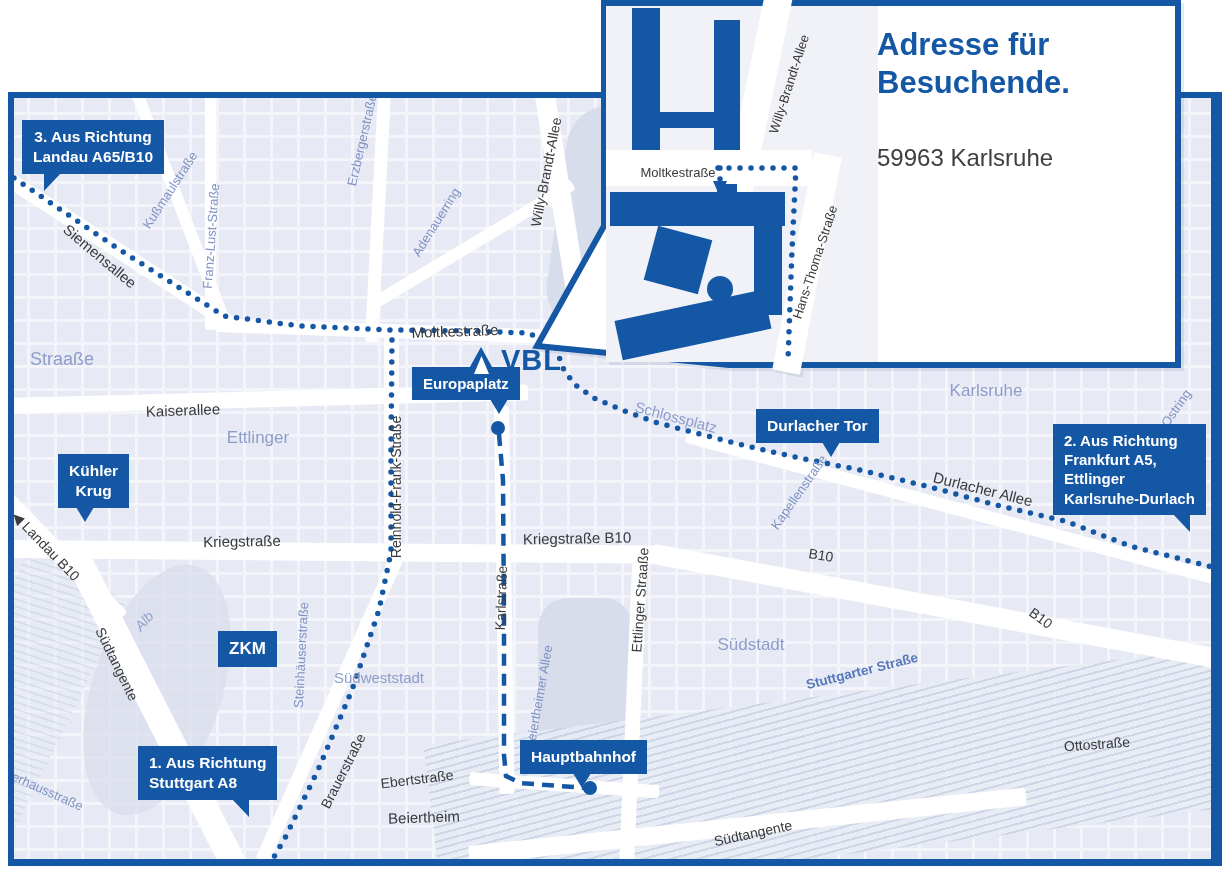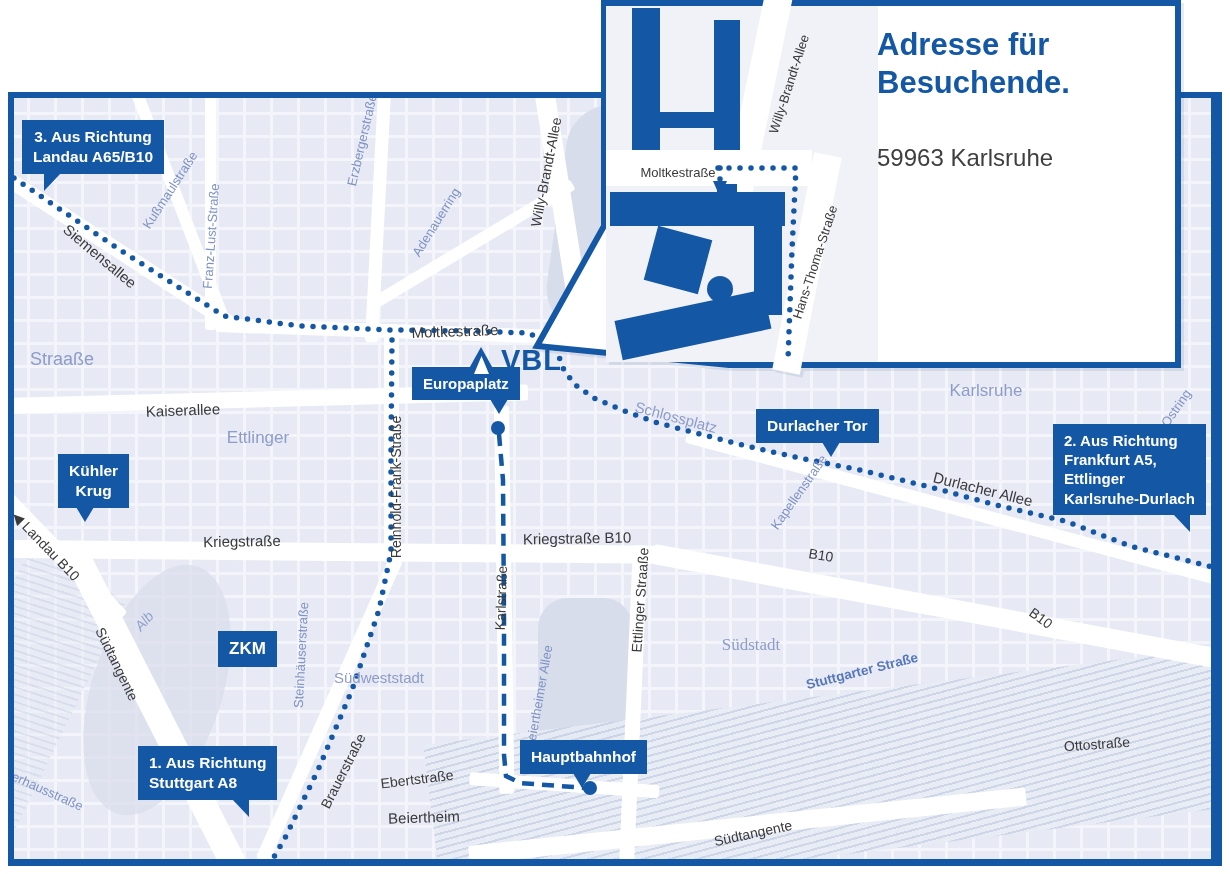--- a/index.html
+++ b/index.html
@@ -124,21 +124,21 @@
           <span class="map-label lab-blue" style="left: 799px; top: 492px; font-size: 13px; transform: translate(-50%, -50%) rotate(-55deg);">Kapellenstraße</span>
           <span class="map-label lab-blue" style="left: 301px; top: 655px; font-size: 13px; transform: translate(-50%, -50%) rotate(-87deg);">Steinhäuserstraße</span>
           <span class="map-label lab-blue" style="left: 539px; top: 697px; font-size: 13px; transform: translate(-50%, -50%) rotate(-80deg);">Beiertheimer Allee</span>
           <span class="map-label lab-blue" style="left: 1176px; top: 408px; font-size: 13px; transform: translate(-50%, -50%) rotate(-55deg);">Ostring</span>
           <span class="map-label lab-blue" style="left: 36px; top: 786px; font-size: 13px; transform: translate(-50%, -50%) rotate(24deg);">Pulverhausstraße</span>
           <span class="map-label lab-blue-strong" style="left: 862px; top: 671px; font-size: 13.5px; transform: translate(-50%, -50%) rotate(-14deg);">Stuttgarter Straße</span>
           <span class="map-label lab-italic" style="left: 144px; top: 621px; font-size: 14px; transform: translate(-50%, -50%) rotate(-48deg);">Alb</span>
           <span class="map-label lab-district" style="left: 62px; top: 359px; font-size: 18px; transform: translate(-50%, -50%) rotate(0deg);">Straaße</span>
           <span class="map-label lab-district" style="left: 258px; top: 438px; font-size: 17px; transform: translate(-50%, -50%) rotate(0deg);">Ettlinger</span>
           <span class="map-label lab-district" style="left: 986px; top: 391px; font-size: 17px; transform: translate(-50%, -50%) rotate(0deg);">Karlsruhe</span>
-          <span class="map-label lab-district" style="left: 751px; top: 645px; font-size: 17px; transform: translate(-50%, -50%) rotate(0deg); font-family: Liberation Serif, serif;">Südstadt</span>
+          <span class="map-label lab-district" style="left: 751px; top: 645px; font-size: 17px; transform: translate(-50%, -50%) rotate(0deg);">Südstadt</span>
           <span class="map-label lab-district" style="left: 352px; top: 677px; font-size: 15px; transform: translate(-50%, -50%) rotate(0deg); margin-left: 27px;">Südweststadt</span>
           <span class="map-label lab-district" style="left: 676px; top: 417px; font-size: 15px; transform: translate(-50%, -50%) rotate(15deg);">Schlossplatz</span>
           <div class="stop" style="left: 491px; top: 421px; width: 14px; height: 14px;"></div>
           <div class="stop" style="left: 583px; top: 781px; width: 14px; height: 14px;"></div>
           <div class="badge" style="left: 22px; top: 120px; font-size: 15.5px; text-align: center;">
             <div>3. Aus Richtung</div>
             <div>Landau A65/B10</div>
             <span class="tail" style="bottom: -17px; border-right: 17px solid transparent; border-top: 18px solid rgb(20, 87, 165); left: 22px;"></span>
           </div>
           <div class="badge" style="left: 1053px; top: 424px; font-size: 15px; text-align: left;">

